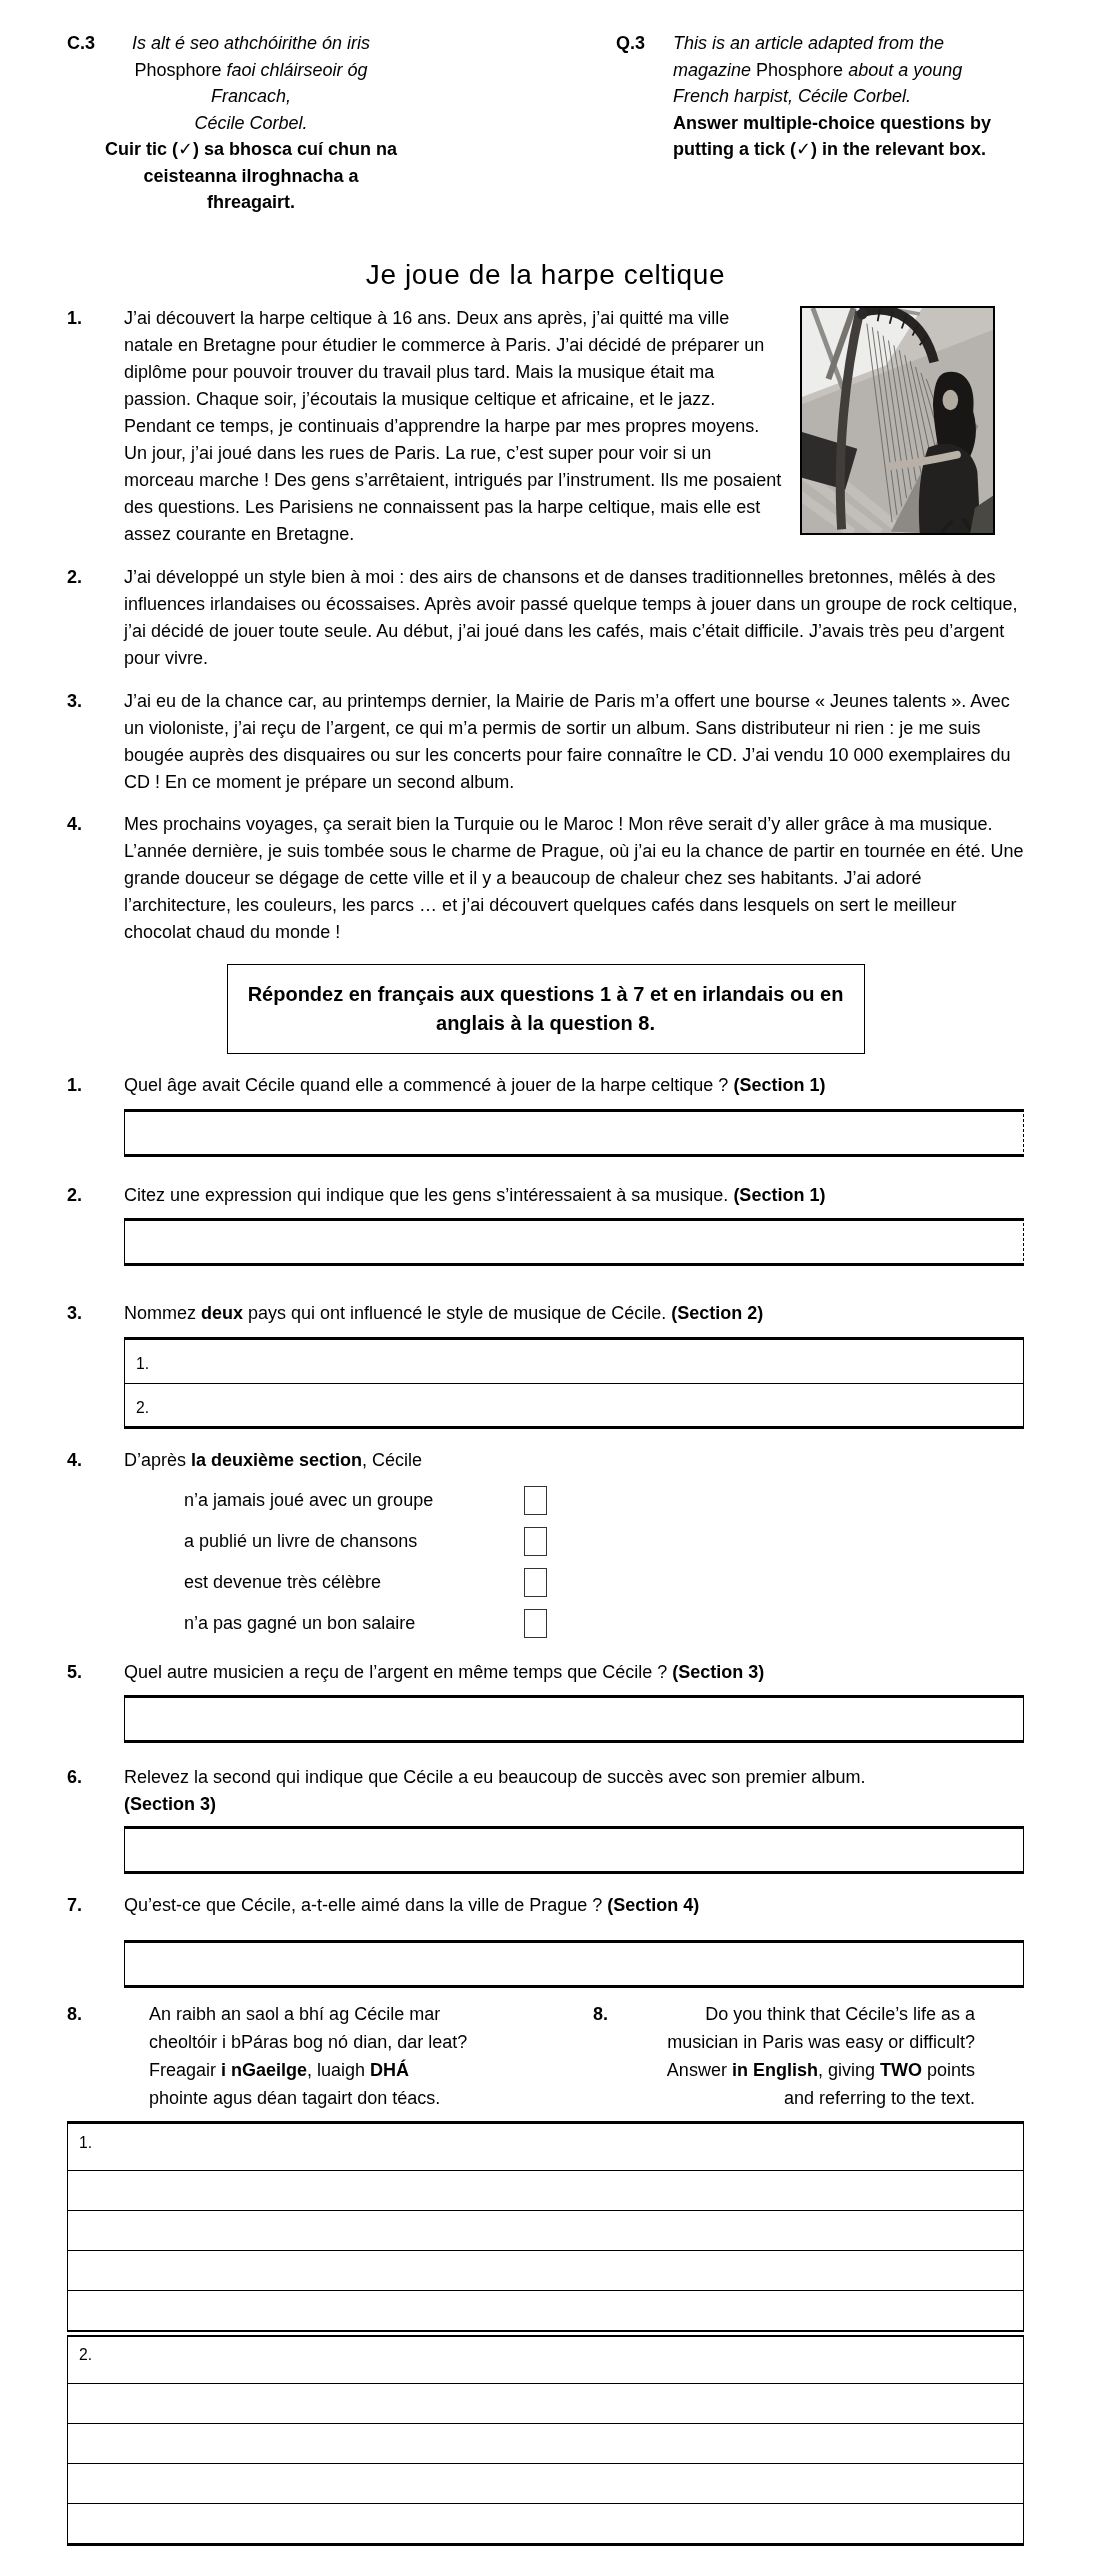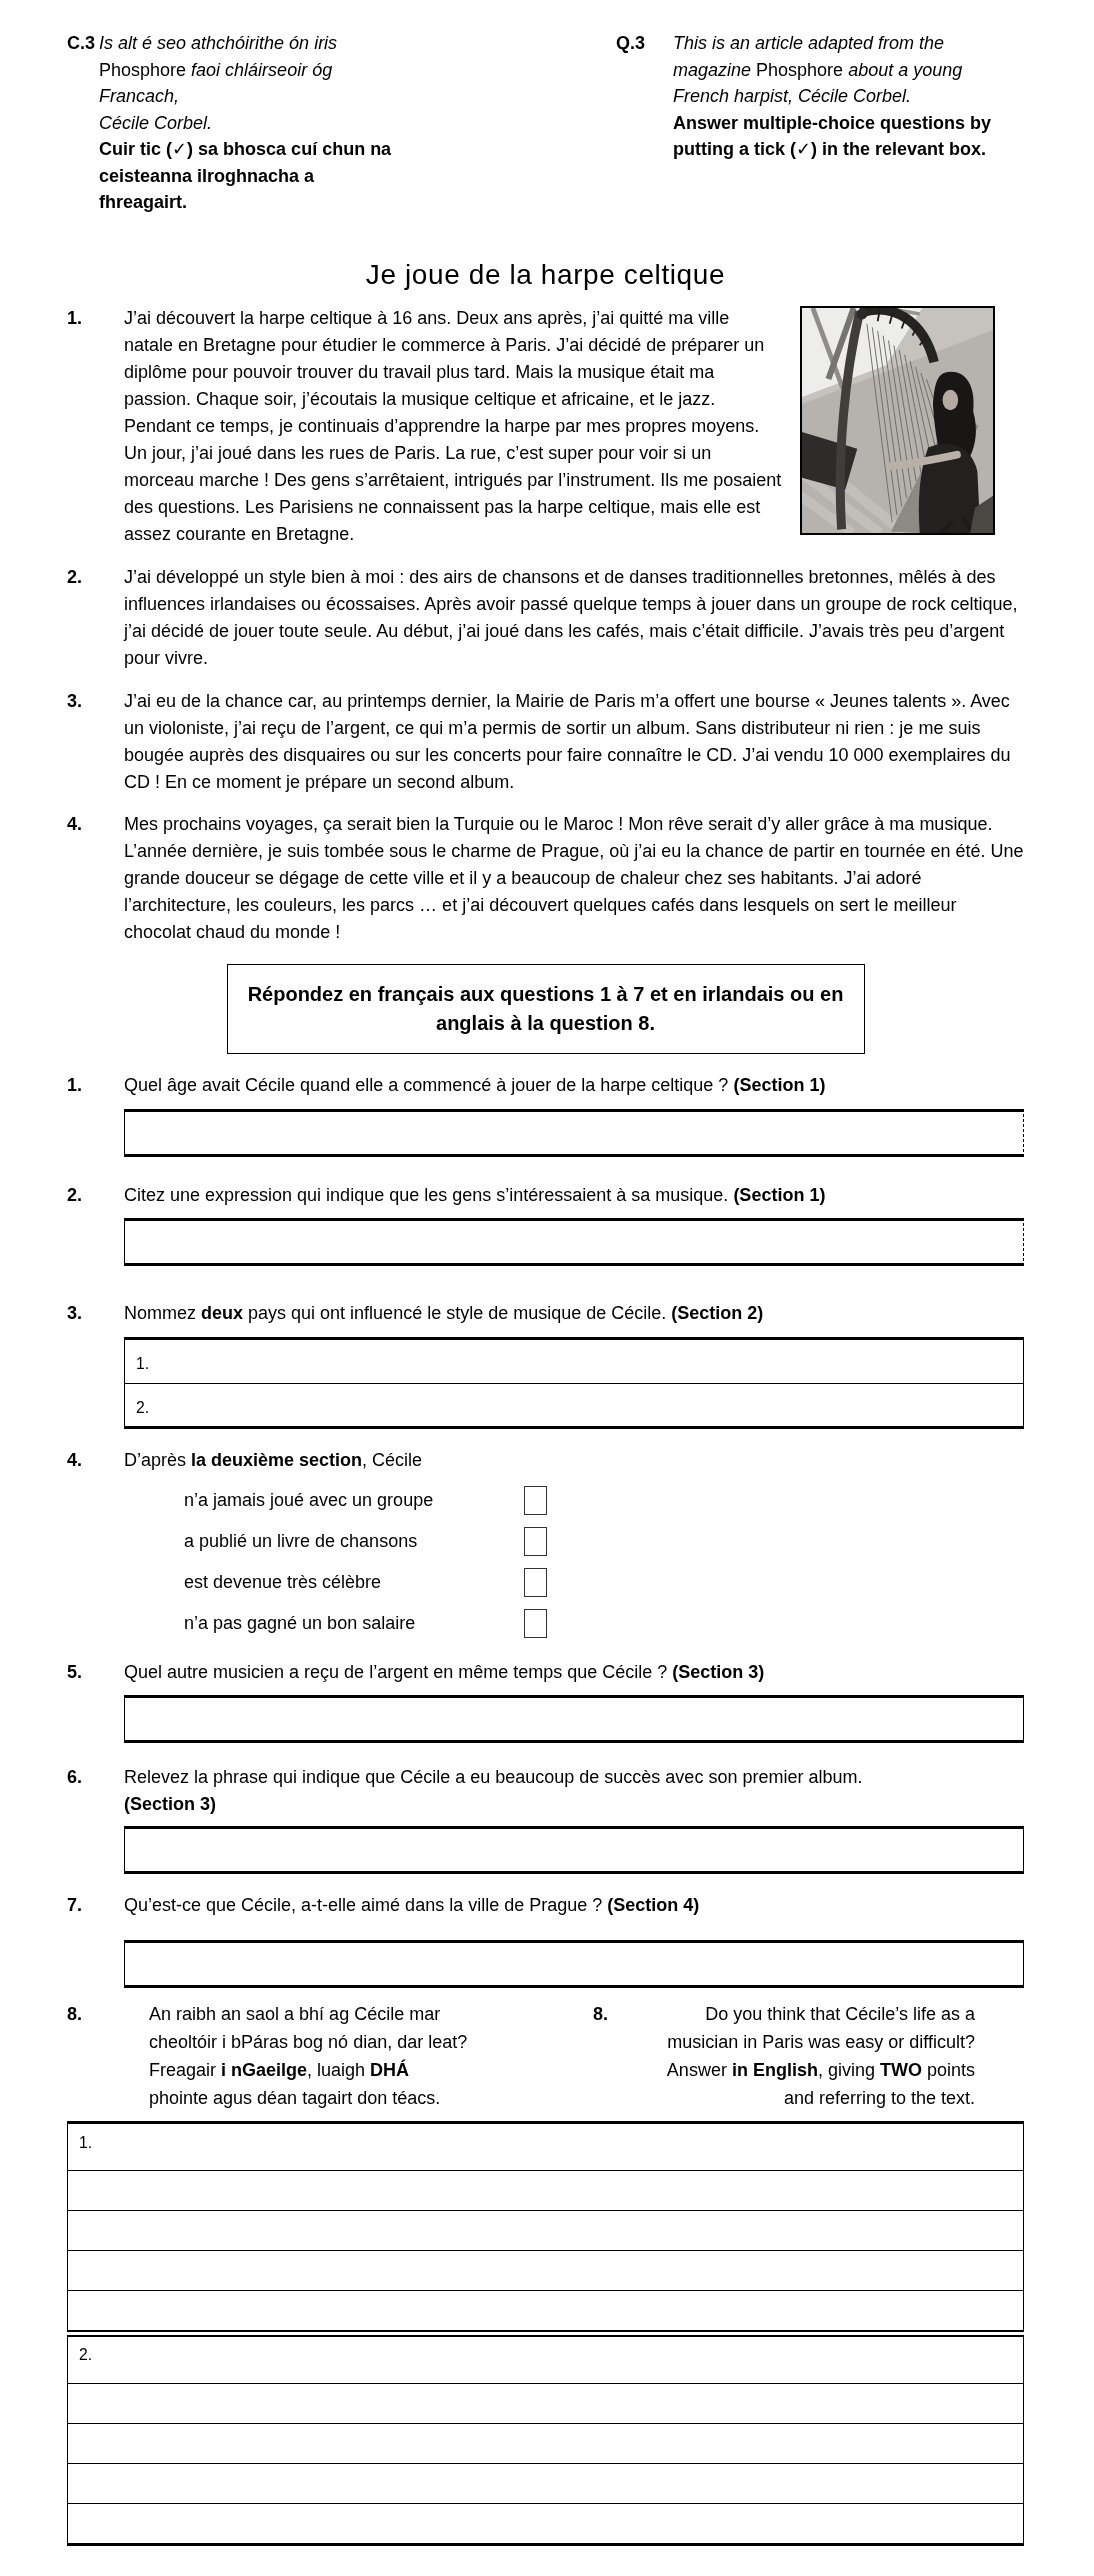--- a/index.html
+++ b/index.html
@@ -11,21 +11,21 @@
     padding:30px 71px 0 67px;
     font-size:18px;
   }
   .b{font-weight:700;}
   .i{font-style:italic;}
 
   
   .header-row{display:flex;line-height:26.5px;}
   .h-label{width:32px;font-weight:700;flex:none;}
   .h-label-r{width:57px;font-weight:700;flex:none;}
-  .h-text{width:304px;flex:none;}
+  .h-text{width:304px;flex:none;text-align:center;}
   .h-gap{width:213px;flex:none;}
   .h-text-r{width:353px;flex:none;}
 
   
   .title{margin:43px 0 0 0;text-align:center;font-size:28px;font-weight:400;letter-spacing:0.6px;line-height:31px;}
 
   
   .para{display:flex;margin-top:15.7px;line-height:27px;}
   .para-num{width:57px;flex:none;font-weight:700;}
   .para-body{flex:1;text-align:left;}
@@ -230,21 +230,21 @@
   <div class="q-num">5.</div>
   <div class="q-body">
     <div><span>Quel autre musicien a reçu de l’argent en même temps que Cécile ?  </span><span class="b">(Section 3)</span></div>
     <div class="ans-box"></div>
   </div>
 </div>
 
 <div class="q mt34">
   <div class="q-num">6.</div>
   <div class="q-body">
-    <div><span>Relevez la phrase qui indique que Cécile a eu beaucoup de succès avec son premier album.</span></div>
+    <div><span>Relevez la second qui indique que Cécile a eu beaucoup de succès avec son premier album.</span></div>
     <div class="q6-section">(Section 3)</div>
     <div class="ans-box" style="margin-top:8.4px"></div>
   </div>
 </div>
 
 <div class="q mt30">
   <div class="q-num">7.</div>
   <div class="q-body">
     <div><span>Qu’est-ce que Cécile, a-t-elle aimé dans la ville de Prague ? </span><span class="b">(Section 4)</span></div>
     <div class="ans-box" style="margin-top:20.5px"></div>

